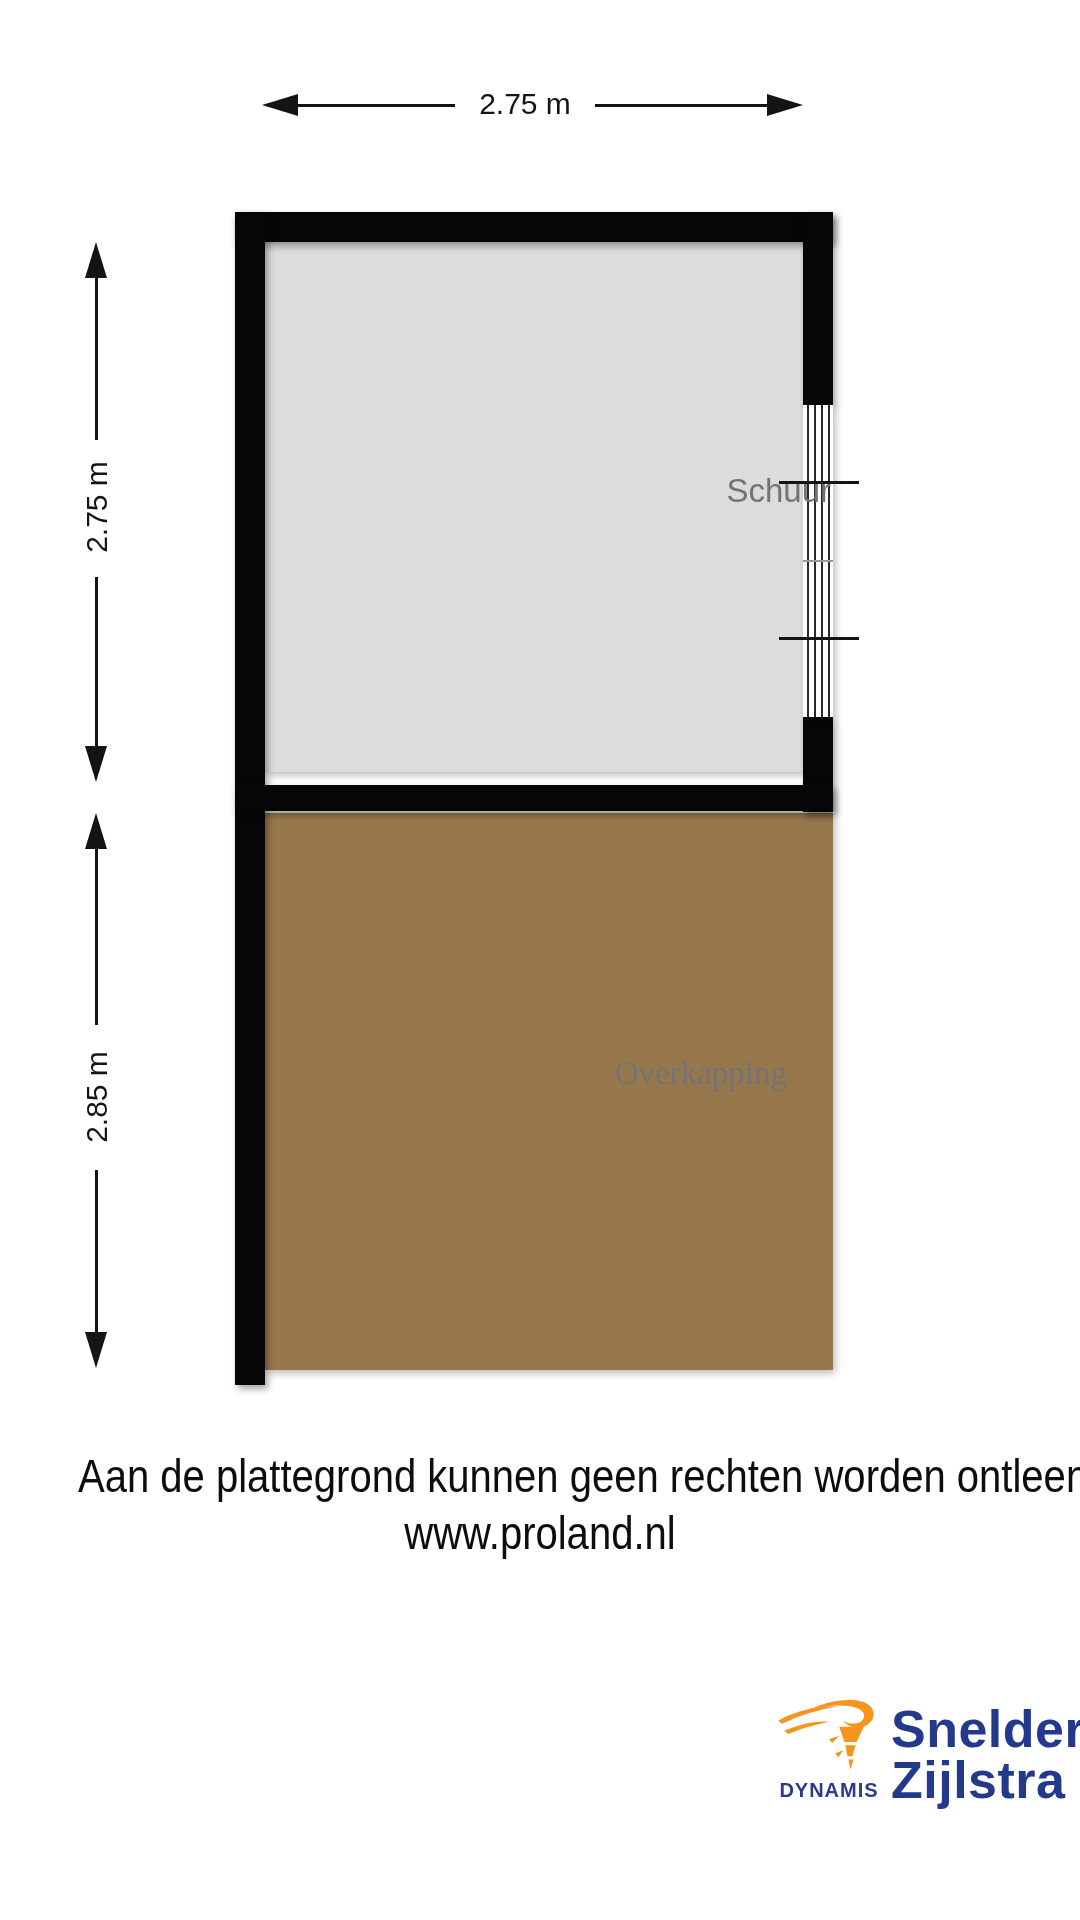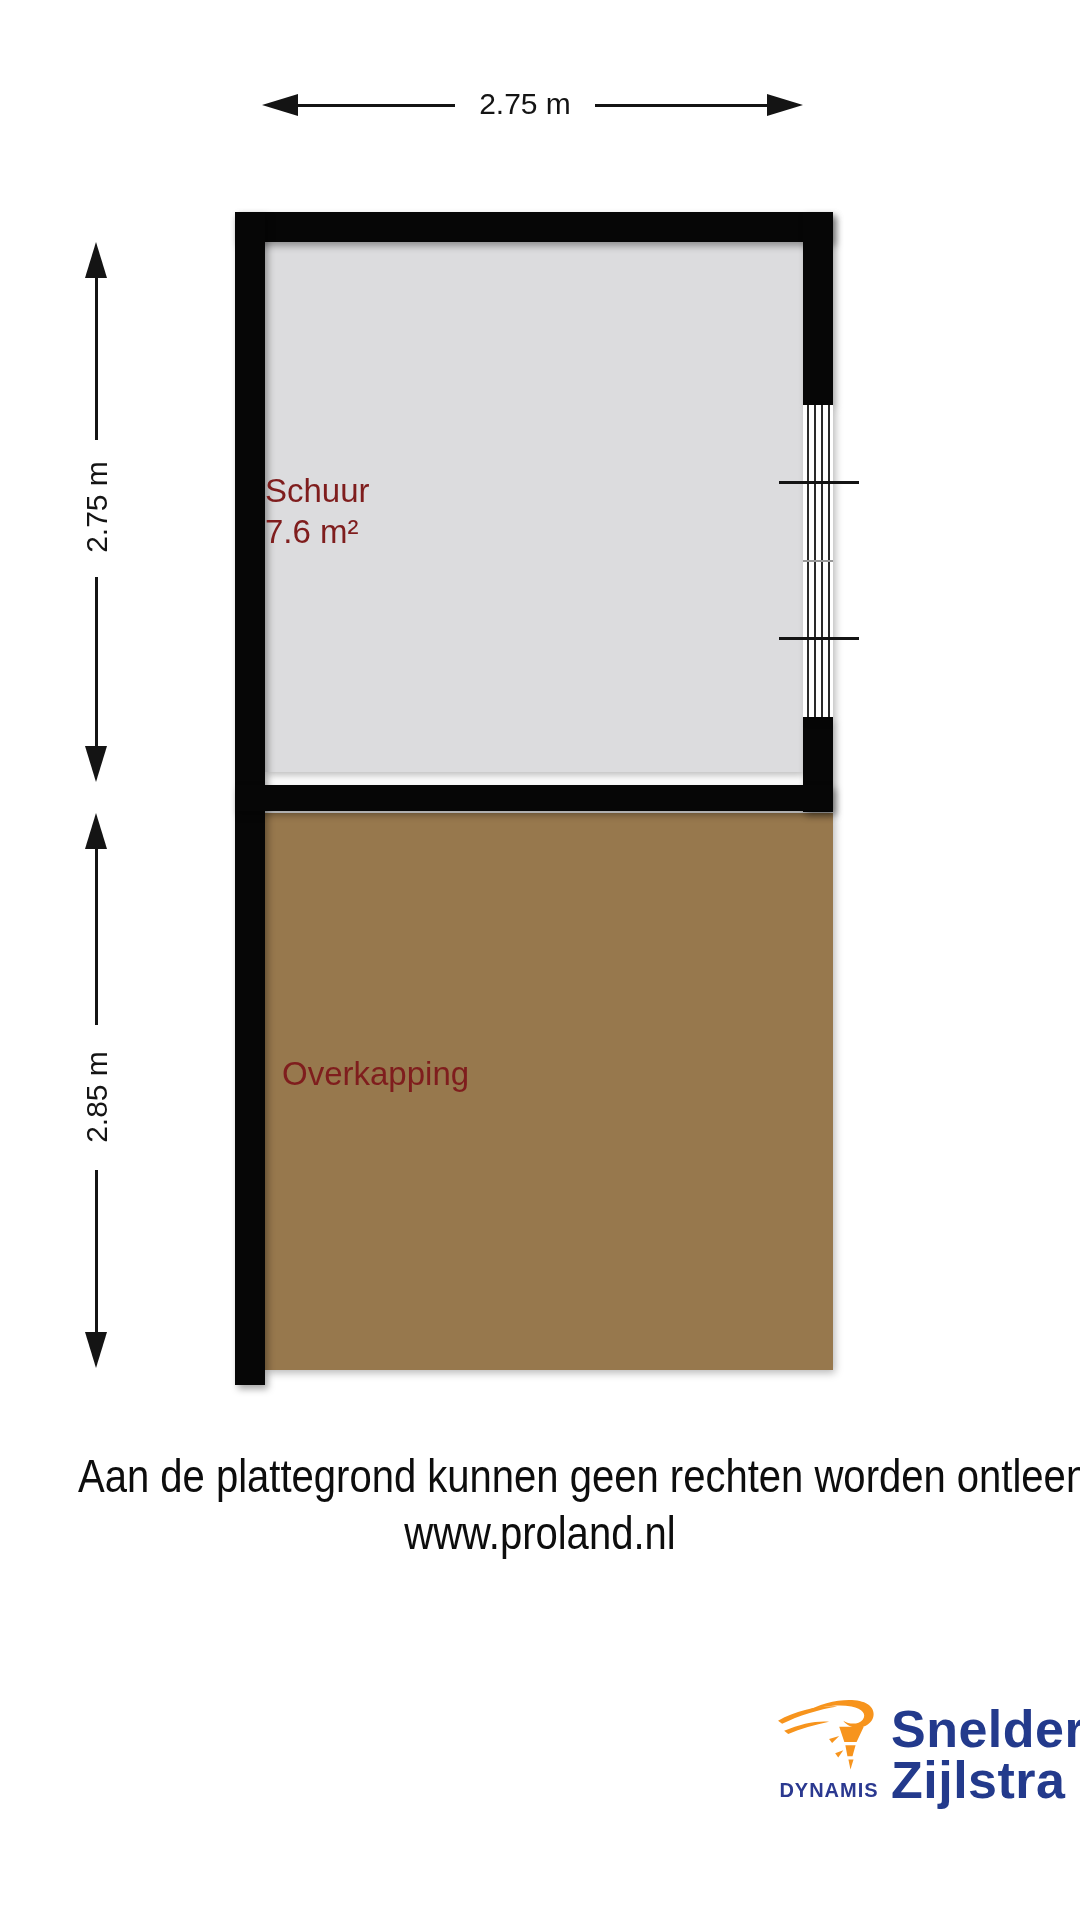--- a/index.html
+++ b/index.html
@@ -21,21 +21,21 @@
   .arrow { position:absolute; width:0; height:0; }
   .arrow-left  { border-top:11px solid transparent; border-bottom:11px solid transparent; border-right:36px solid #141414; }
   .arrow-right { border-top:11px solid transparent; border-bottom:11px solid transparent; border-left:36px solid #141414; }
   .arrow-up    { border-left:11px solid transparent; border-right:11px solid transparent; border-bottom:36px solid #141414; }
   .arrow-down  { border-left:11px solid transparent; border-right:11px solid transparent; border-top:36px solid #141414; }
 
   
   .wall { position:absolute; background:#060606; box-shadow:3px 4px 7px rgba(0,0,0,0.35); }
   .room { position:absolute; box-shadow:2px 3px 8px rgba(0,0,0,0.28); }
   .room-label {
-    position:absolute; text-align:left; font-size:33px; line-height:41px; color:#7f1d1d;
+    position:absolute; text-align:right; font-size:33px; line-height:41px; color:#737373;margin-left:28px;
   }
   .window-opening {
     position:absolute; left:803px; top:405px; width:30px; height:312px; background:#ffffff;
     box-shadow:3px 4px 7px rgba(0,0,0,0.25);
   }
   .glaze { position:absolute; top:0; width:2px; height:100%; background:#2a2a2a; }
   .window-divider { position:absolute; left:0; width:100%; height:2px; background:#9a9a9a; }
   .window-tick { position:absolute; left:779px; width:80px; height:3px; background:#141414; }
 
   
@@ -98,23 +98,22 @@
     <div class="glaze" style="left:11px;"></div>
     <div class="glaze" style="left:18px;"></div>
     <div class="glaze" style="left:25px;"></div>
     <div class="window-divider" style="top:155px;"></div>
   </div>
   <div class="window-tick" style="top:481px;"></div>
   <div class="window-tick" style="top:637px;"></div>
 
   <div class="room-label" style="left:265px; top:470px; width:538px;">
     <div>Schuur</div>
-    <div>7.6 m²</div>
   </div>
-  <div class="room-label" style="left:282px; top:1053px; width:496px;">
+  <div class="room-label" style="left:263px; top:1053px; width:496px;font-family:Liberation Serif, serif;">
     <div>Overkapping</div>
   </div>
 
   <div class="disclaimer">
     <span>Aan de plattegrond kunnen geen rechten worden ontleend.</span><br>
     <span>www.proland.nl</span>
   </div>
 
   <div>
     <svg class="abs" style="left:776px; top:1696px;" width="102" height="84" viewBox="0 0 100 82">

